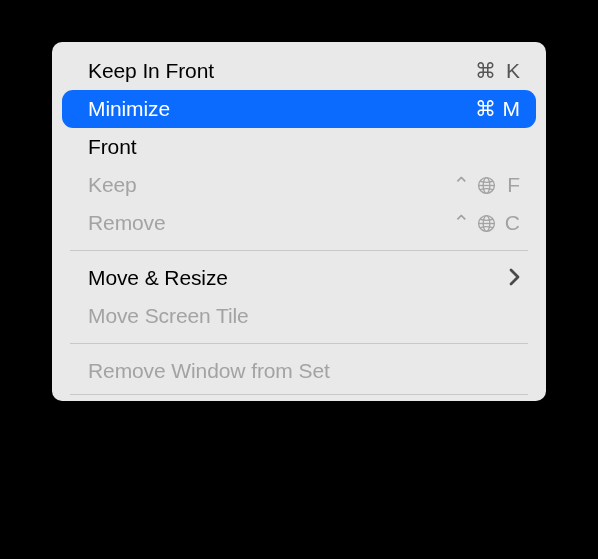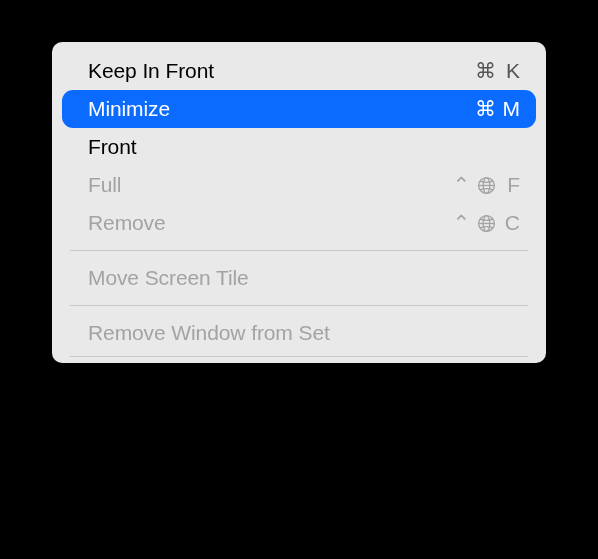--- a/index.html
+++ b/index.html
@@ -112,21 +112,21 @@
       <span class="sym">⌘</span>
       <span class="key">M</span>
     </span>
   </div>
 
   <div class="menu-item">
     <span class="label">Front</span>
   </div>
 
   <div class="menu-item disabled">
-    <span class="label">Full</span>
+    <span class="label">Keep</span>
     <span class="shortcut">
       <span class="sym">⌃</span>
       <span class="globe-icon">
         <svg viewBox="0 0 20 20" fill="none" stroke="#a3a3a3" stroke-width="1.4">
           <circle cx="10" cy="10" r="8.3"></circle>
           <ellipse cx="10" cy="10" rx="3.5" ry="8.3"></ellipse>
           <line x1="1.7" y1="10" x2="18.3" y2="10"></line>
           <path d="M3 5.5 Q10 8 17 5.5" fill="none"></path>
           <path d="M3 14.5 Q10 12 17 14.5" fill="none"></path>
         </svg>
@@ -147,20 +147,28 @@
           <path d="M3 5.5 Q10 8 17 5.5" fill="none"></path>
           <path d="M3 14.5 Q10 12 17 14.5" fill="none"></path>
         </svg>
       </span>
       <span class="key">C</span>
     </span>
   </div>
 
   <div class="separator"></div>
 
+  <div class="menu-item">
+    <span class="label">Move &amp; Resize</span>
+    <span class="chevron">
+      <svg width="11" height="18" viewBox="0 0 11 18" fill="none" stroke="#4a4a4a" stroke-width="2.8" stroke-linecap="round" stroke-linejoin="round">
+        <polyline points="2,2 9,9 2,16"></polyline>
+      </svg>
+    </span>
+  </div>
 
   <div class="menu-item disabled">
     <span class="label">Move Screen Tile</span>
   </div>
 
   <div class="separator"></div>
 
   <div class="menu-item disabled">
     <span class="label">Remove Window from Set</span>
   </div>

